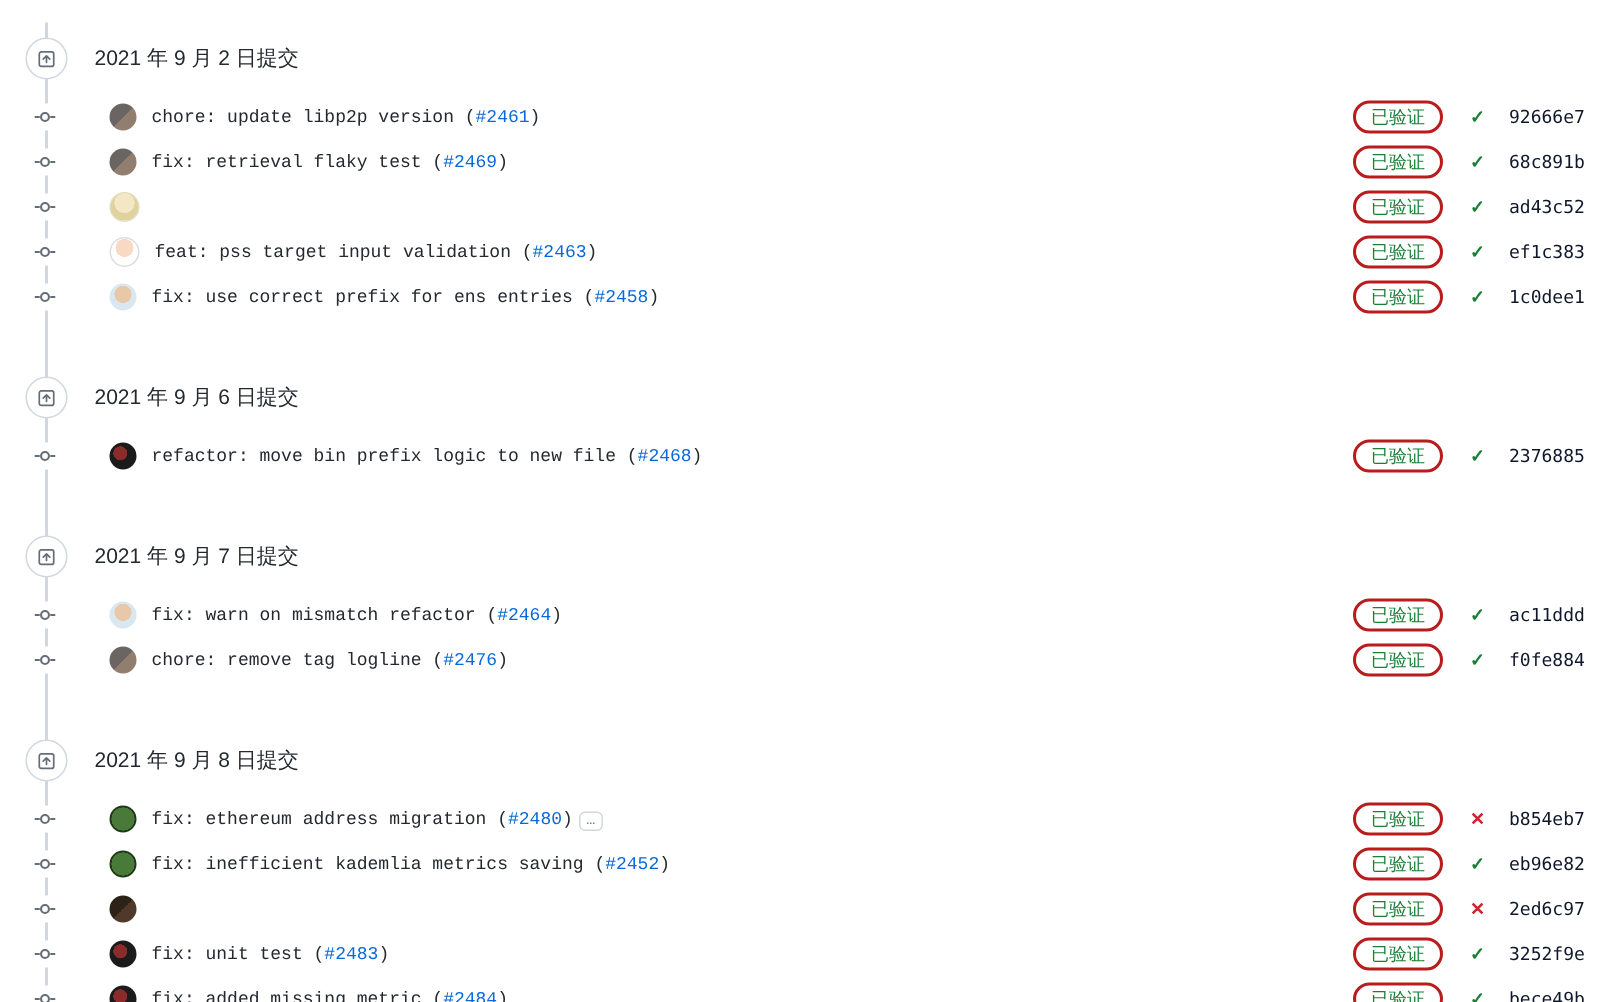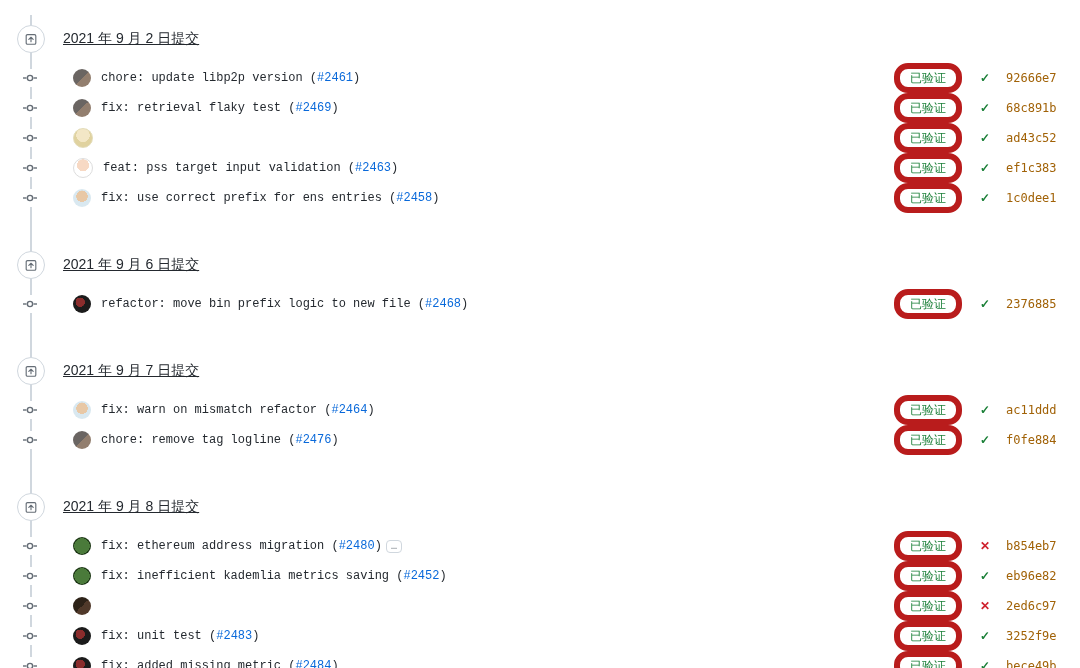--- a/index.html
+++ b/index.html
@@ -27,21 +27,20 @@
   .date-row, .commit-row {
     position: relative;
     display: flex;
     align-items: center;
     z-index: 1;
   }
   .date-row {
     gap: 18px;
     height: 28px;
     margin-top: 8px;
-    text-decoration: underline;
   }
   .date-node {
     width: 26px;
     height: 26px;
     border-radius: 50%;
     background: #fff;
     border: 1px solid #d0d7de;
     display: flex;
     align-items: center;
     justify-content: center;
@@ -84,35 +83,35 @@
   .msg {
     font-family: "SFMono-Regular", Consolas, "Liberation Mono", monospace;
     font-size: 12px;
     color: #24292f;
     white-space: nowrap;
   }
   .pr-link { color: #0969da; }
   .paren { color: #24292f; }
   .spacer { flex: 1; }
   .badge {
-    border: 6px solid #b91c1c;
+    border: 2px solid #b91c1c;
     color: #1a7f37;
     border-radius: 14px;
     padding: 2px 10px;
     font-size: 12px;
     line-height: 14px;
     margin-right: 6px;
   }
   .status { width: 14px; display:flex; align-items:center; justify-content:center;}
   .status-pass { color: #1a7f37; font-weight: bold; }
   .status-fail { color: #cf222e; font-weight: bold; }
   .sha {
     font-family: "SFMono-Regular", Consolas, monospace;
     font-size: 12px;
-    color: #a16207;
+    color: #0f172a;
     width: 56px;
     text-align: left;
     margin-left: 4px;
   }
   .ellipsis {
     border: 1px solid #d0d7de;
     border-radius: 4px;
     padding: 0 4px;
     color: #656d76;
     font-size: 10px;

